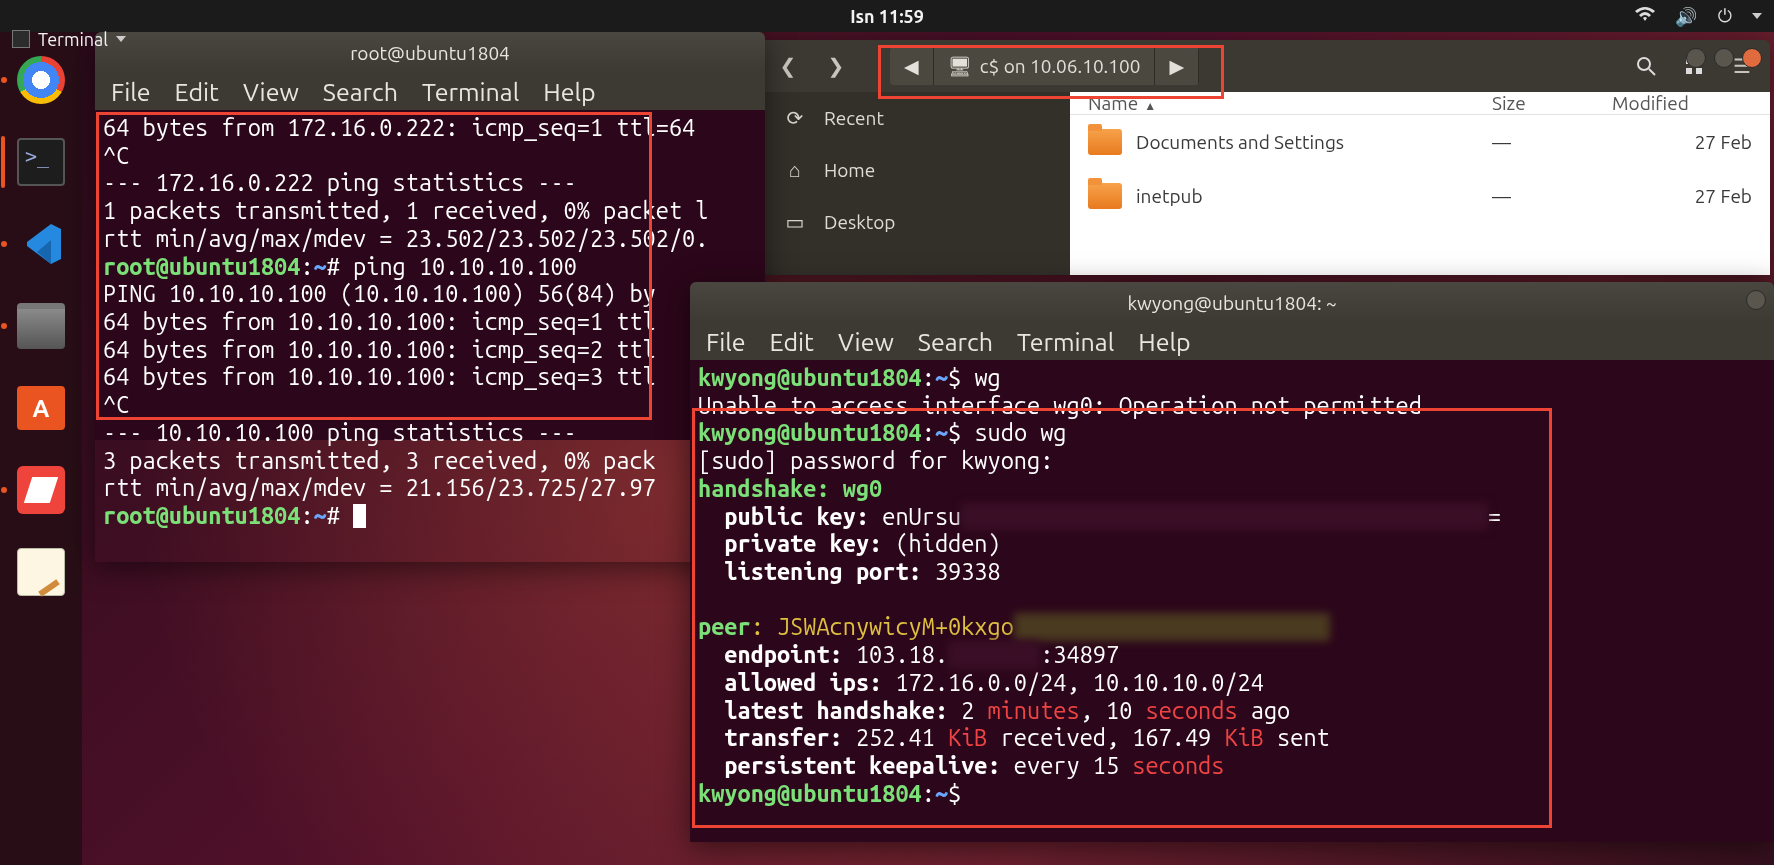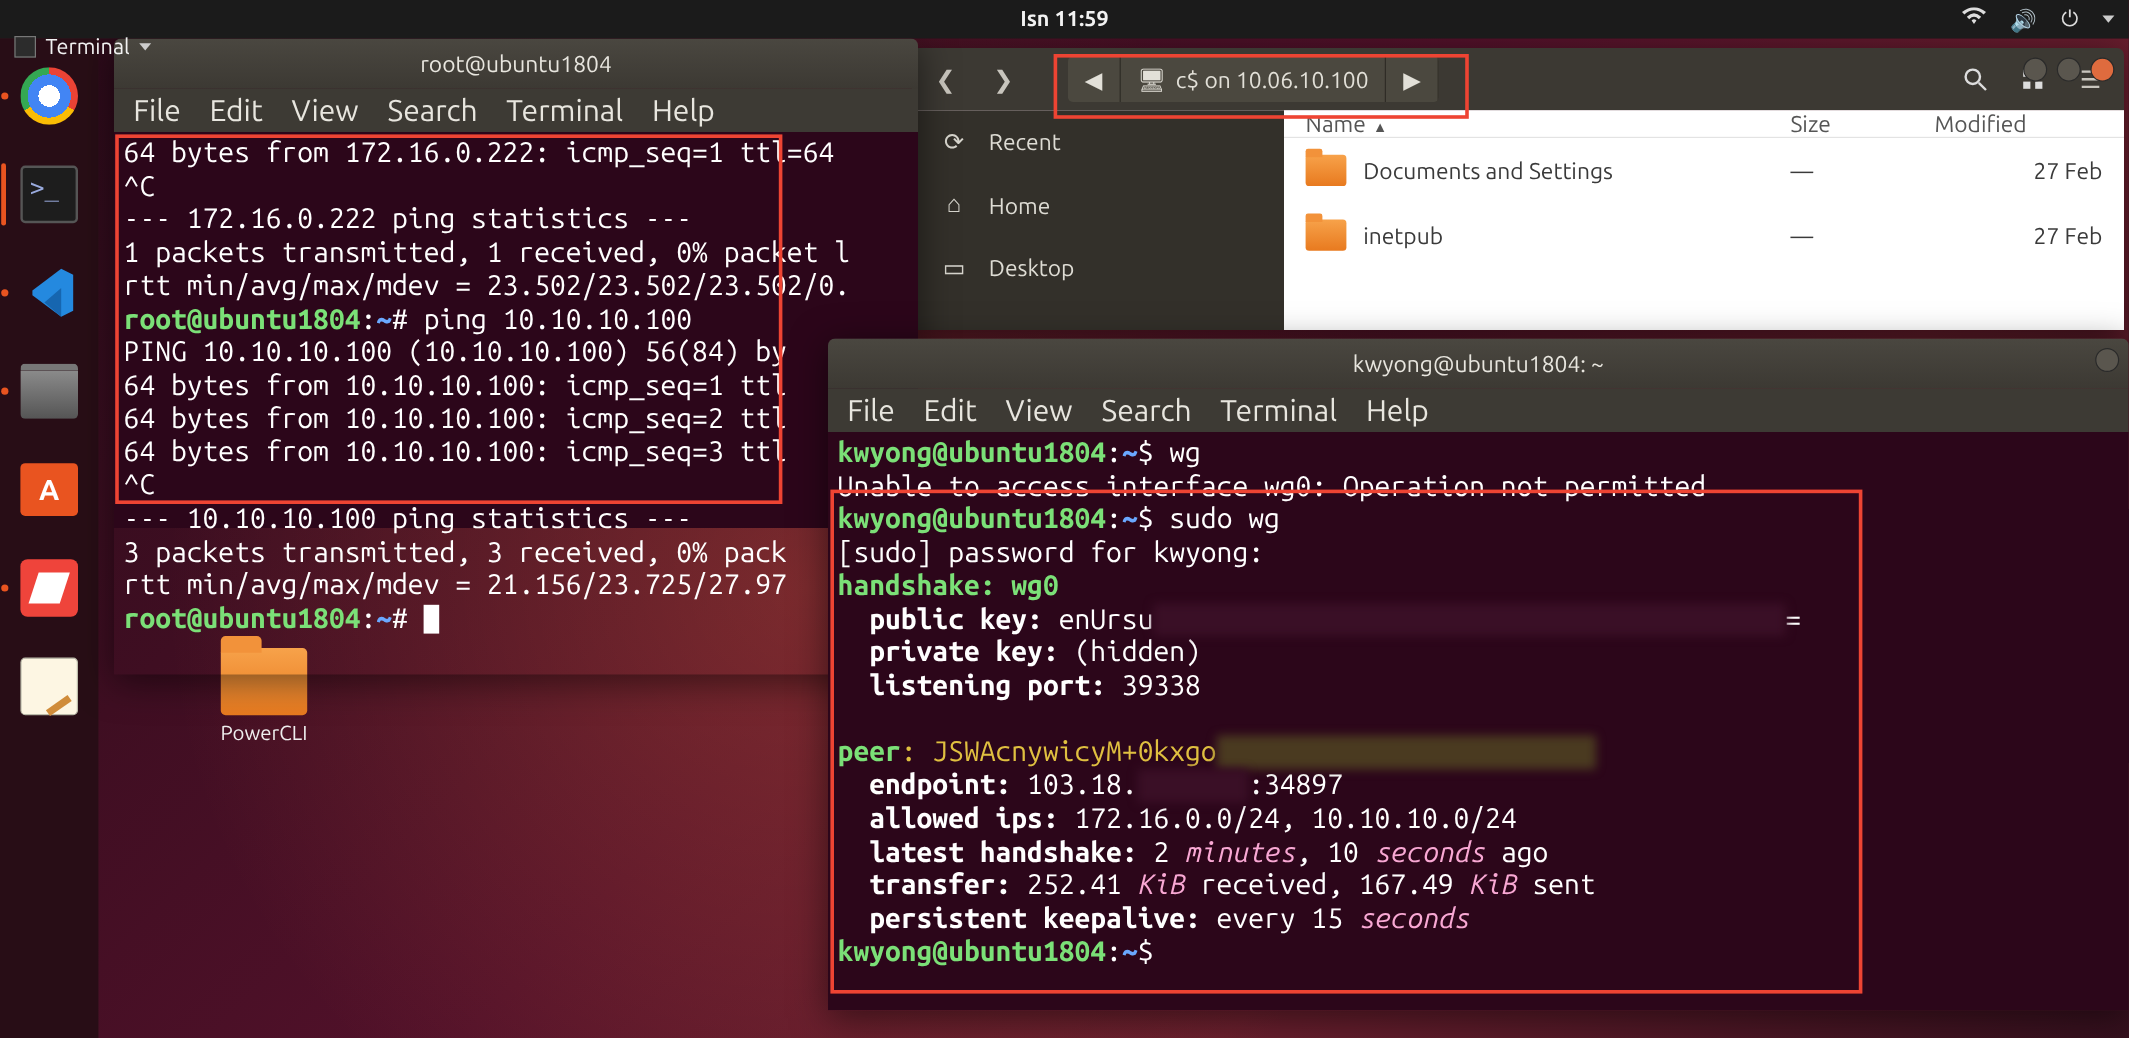--- a/index.html
+++ b/index.html
@@ -134,21 +134,21 @@
     font-family: "Ubuntu Mono","DejaVu Sans Mono", monospace;
     font-size:23.5px; line-height:1.18;
     color:#fff;
     padding:4px 8px;
     white-space:pre;
     position:relative;
   }
   .prompt-user { color:#7be077; font-weight:bold; }
   .prompt-path { color:#6aa8ff; font-weight:bold; }
   .wg-key { color:#7be077; font-weight:bold; }
-  .wg-num { color:#f9a8d4;font-style:italic; }
+  .wg-num { color:#ef4444; }
   .cursor-block {
     display:inline-block; width:13px; height:24px; background:#fff; vertical-align:text-bottom;
   }
 
   
   .files-window .titlebar {
     height:52px; background:#3c3933;
     display:flex; align-items:center; padding:0 10px; gap:12px;
     color:#e2e0d8;
   }
@@ -247,24 +247,20 @@
       <div class="anydesk-icon"></div>
     </div>
   <div class="launcher-item">
       <div class="textedit-icon"></div>
     </div>
 </div>
 
 <div class="desktop-bg"></div>
 
 <div class="desktop-icons">
-  <div class="icon-row">
-    <div class="folder-glyph"></div>
-    <div>PowerCLI</div>
-  </div>
 </div>
 
 <div class="window" style="top:32px; left:95px; width:670px; height:530px; z-index:10;">
   <div class="term-titlebar">
     <span>root@ubuntu1804</span>
   </div>
   <div class="menubar">
     <span>File</span>
     <span>Edit</span>
     <span>View</span>

